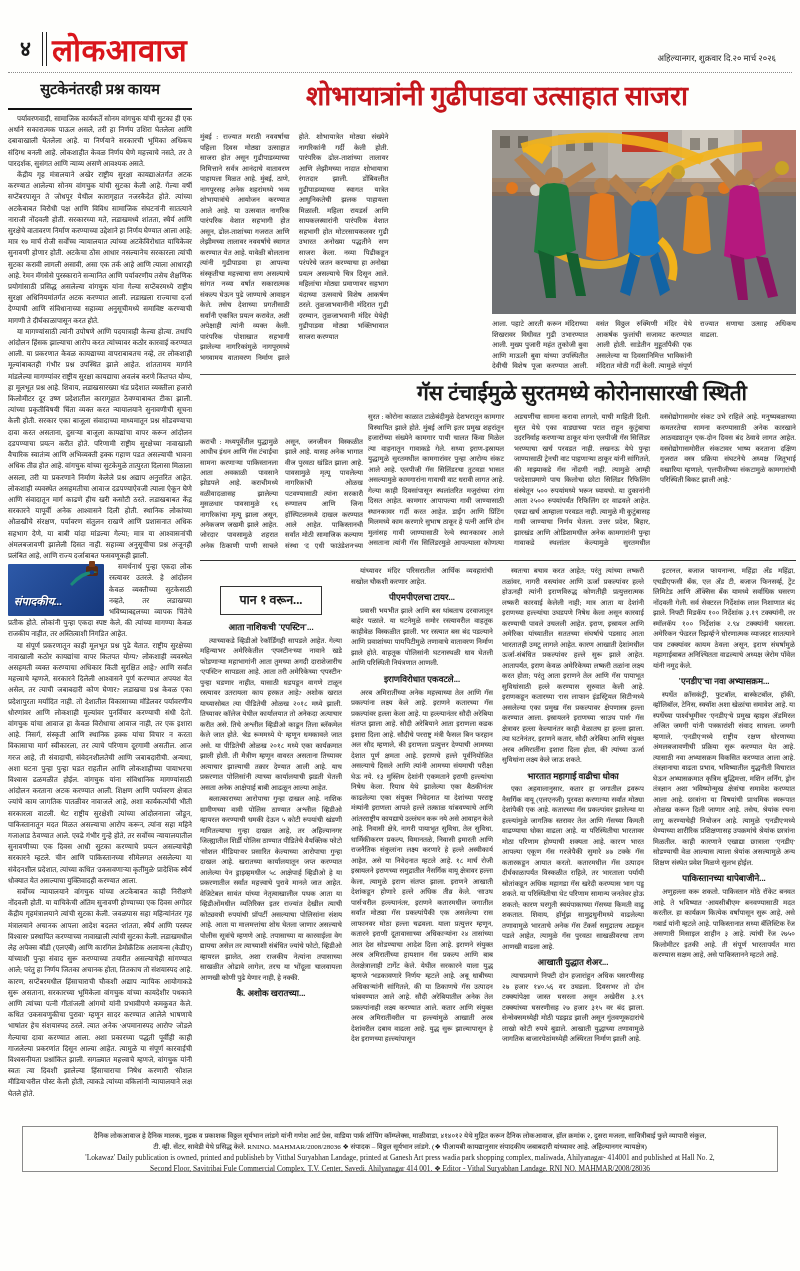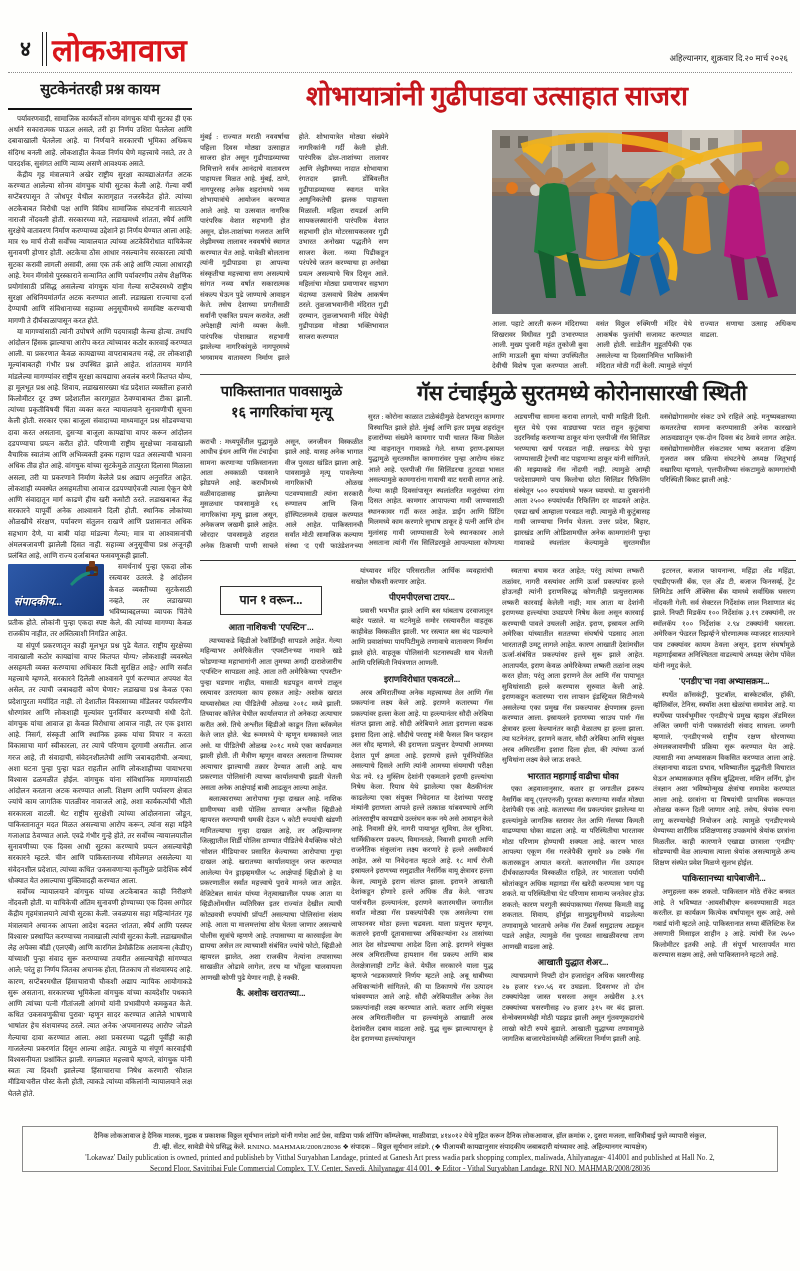--- a/index.html
+++ b/index.html
@@ -3,21 +3,21 @@
 <meta charset="utf-8">
 <style>
   html,body{margin:0;padding:0;background:#e8e8e4;}
   #page{position:relative;width:800px;height:1271px;background:#fefefc;margin:0 auto;
         font-family:"Liberation Serif","DejaVu Serif",serif;color:#1a1a1a;overflow:hidden;}
   
   .pagenum{position:absolute;left:20px;top:34px;font-size:21px;font-weight:bold;}
   .head-divider{position:absolute;left:42px;top:32px;height:34px;width:3px;
                 border-left:1px solid #222;border-right:1px solid #222;}
   .masthead{position:absolute;left:52px;top:28px;font-size:31px;font-weight:bold;letter-spacing:0.5px;}
-  .dateline{position:absolute;right:12px;top:52px;font-size:8.5px;color:#222;}
+  .dateline{position:absolute;right:24px;top:52px;font-size:8.5px;color:#222;}
   .dotted-rule{position:absolute;left:8px;right:8px;top:72px;border-top:1px dotted #8a8a8a;}
   
   .news{font-size:7px;line-height:1.5;text-align:justify;word-break:break-word;}
   .news p{margin:0 0 1px 0;text-indent:9px;}
   .subhead{font-weight:bold;font-size:8.6px;text-align:center;margin:4px 0 2px 0;text-indent:0;}
   
   .left-col{position:absolute;left:8px;top:78px;width:184px;height:1108px;overflow:hidden;}
   .left-title{font-size:14.5px;font-weight:bold;text-align:center;border-bottom:2px solid #111;
               padding-bottom:10px;margin-bottom:4px;}
   .left-body{font-size:7.1px;line-height:1.58;text-align:justify;}
@@ -156,24 +156,20 @@
   </div>
 
   <div class="photo-caption-cols news">
     <span>आला. पहाटे आरती करून मंदिराच्या शिखरावर विधीवत गुढी उभारण्यात आली. मुख्य पुजारी महंत तुकोजी बुवा आणि माऊली बुवा यांच्या उपस्थितीत</span>
     <span>देवीची विशेष पूजा करण्यात आली. वसंत विठ्ठल रुक्मिणी मंदिर येथे आकर्षक फुलांची सजावट करण्यात आली होती. साडेतीन मुहूर्तांपैकी एक</span>
     <span>असलेल्या या दिवसानिमित्त भाविकांनी मंदिरात मोठी गर्दी केली. त्यामुळे संपूर्ण राज्यात सणाचा उत्साह अधिकच वाढला.</span>
   </div>
 
   <div class="rule" style="top:374px;"></div>
 
-  <div class="pak-head">
-    <div>पाकिस्तानात पावसामुळे</div>
-    <div>१६ नागरिकांचा मृत्यू</div>
-  </div>
   <div class="pak-body news">कराची : मध्यपूर्वेतील युद्धामुळे आधीच इंधन आणि गॅस टंचाईचा सामना करणाऱ्या पाकिस्तानला आता अवकाळी पावसाने झोडपले आहे. कराचीमध्ये वळीवादळासह झालेल्या मुसळधार पावसामुळे १६ नागरिकांचा मृत्यू झाला असून, अनेकजण जखमी झाले आहेत. जोरदार पावसामुळे शहरात अनेक ठिकाणी पाणी साचले असून, जनजीवन विस्कळीत झाले आहे. यासह अनेक भागात वीज पुरवठा खंडित झाला आहे. पावसामुळे मृत्यू पावलेल्या नागरिकांची ओळख पटवण्यासाठी त्यांना सरकारी रुग्णालय आणि जिना हॉस्पिटलमध्ये दाखल करण्यात आले आहेत. पाकिस्तानची सर्वांत मोठी सामाजिक कल्याण संस्था 'द एधी फाउंडेशन'च्या बचाव पथकाने बचावकार्यात भाग घेतला. मृतांची ओळख अद्याप पटलेली नाही. ओळख पटल्यानंतर मृतदेह कुटुंबीयांच्या ताब्यात दिले जातील, अशी माहिती देण्यात आली.</div>
 
   <div class="gas-head">गॅस टंचाईमुळे सुरतमध्ये कोरोनासारखी स्थिती</div>
   <div class="gas-body news">सुरत : कोरोना काळात टाळेबंदीमुळे देशभरातून कामगार विस्थापित झाले होते. मुंबई आणि इतर प्रमुख शहरांतून हजारोंच्या संख्येने कामगार पायी चालत किंवा मिळेल त्या वाहनातून गावाकडे गेले. सध्या इराण-इस्रायल युद्धामुळे सुरतमधील कामगारांवर पुन्हा आरोग्य संकट आले आहे. एलपीजी गॅस सिलिंडरचा तुटवडा भासत असल्यामुळे कामगारांना गावाची वाट धरावी लागत आहे. गेल्या काही दिवसांपासून स्थलांतरित मजुरांच्या रांगा दिसत आहेत. कामगार आपापल्या गावी जाण्यासाठी स्थानकावर गर्दी करत आहेत. डाईंग आणि प्रिंटिंग मिलमध्ये काम करणारे सुभाष ठाकूर हे पत्नी आणि दोन मुलांसह गावी जाण्यासाठी रेल्वे स्थानकावर आले असताना त्यांनी गॅस सिलिंडरमुळे आपल्याला कोणत्या अडचणींचा सामना करावा लागतो, याची माहिती दिली. सुरत येथे एका वाड्याच्या परात राहून कुटुंबाचा उदरनिर्वाह करणाऱ्या ठाकूर यांना एलपीजी गॅस सिलिंडर भरण्याचा खर्च परवडत नाही. लखनऊ येथे पुन्हा जाण्यासाठी ट्रेनची वाट पाहणाऱ्या ठाकूर यांनी सांगितले, की माझ्याकडे गॅस नोंदणी नाही. त्यामुळे आम्ही परदेशाप्रमाणे पाच किलोचा छोटा सिलिंडर रिफिलिंग संस्थेतून ५०० रुपयांमध्ये भरून घ्यायचो. या दुकानांनी आता २५०० रुपयांपर्यंत रिफिलिंग दर वाढवले आहेत. एवढा खर्च आम्हाला परवडत नाही. त्यामुळे मी कुटुंबासह गावी जाण्याचा निर्णय घेतला. उत्तर प्रदेश, बिहार, झारखंड आणि ओडिशामधील अनेक कामगारांनी पुन्हा गावाकडे स्थलांतर केल्यामुळे सुरतमधील वस्त्रोद्योगासमोर संकट उभे राहिले आहे. मनुष्यबळाच्या कमतरतेचा सामना करण्यासाठी अनेक कारखाने आठवड्यातून एक-दोन दिवस बंद ठेवावे लागत आहेत. वस्त्रोद्योगासमोरील संकटावर भाष्य करताना दक्षिण गुजरात वस्त्र प्रक्रिया संघटनेचे अध्यक्ष जितूभाई वखारिया म्हणाले, 'एलपीजीच्या संकटामुळे कामगारांची परिस्थिती बिकट झाली आहे.'</div>
 
   <div class="rule" style="top:560px;border-top-width:1.5px;border-top-color:#333;"></div>
 
   <div class="lower">
 
     <div class="lcol news">

